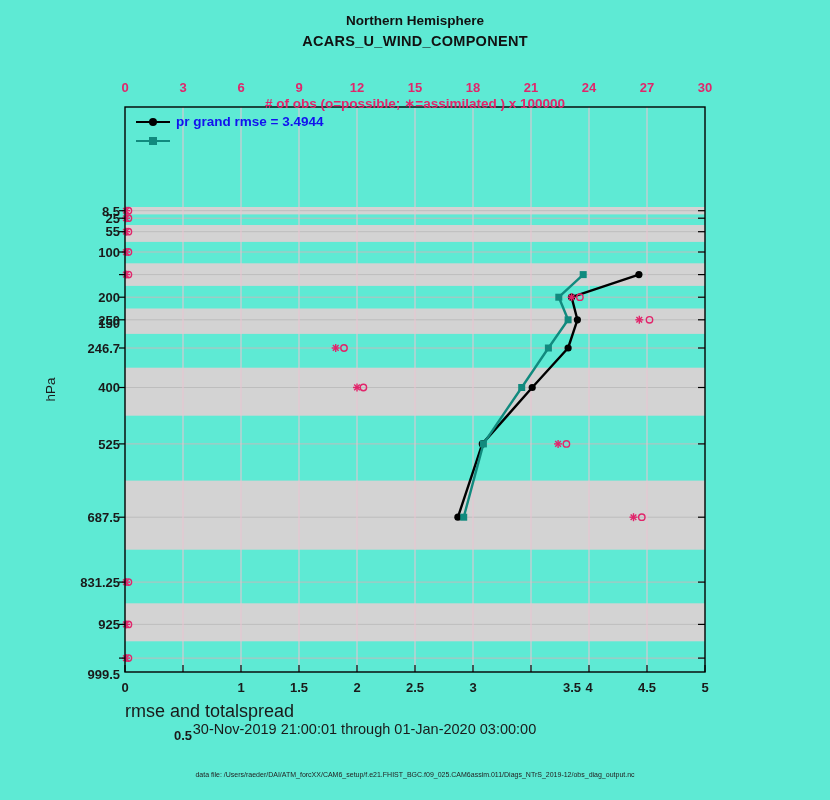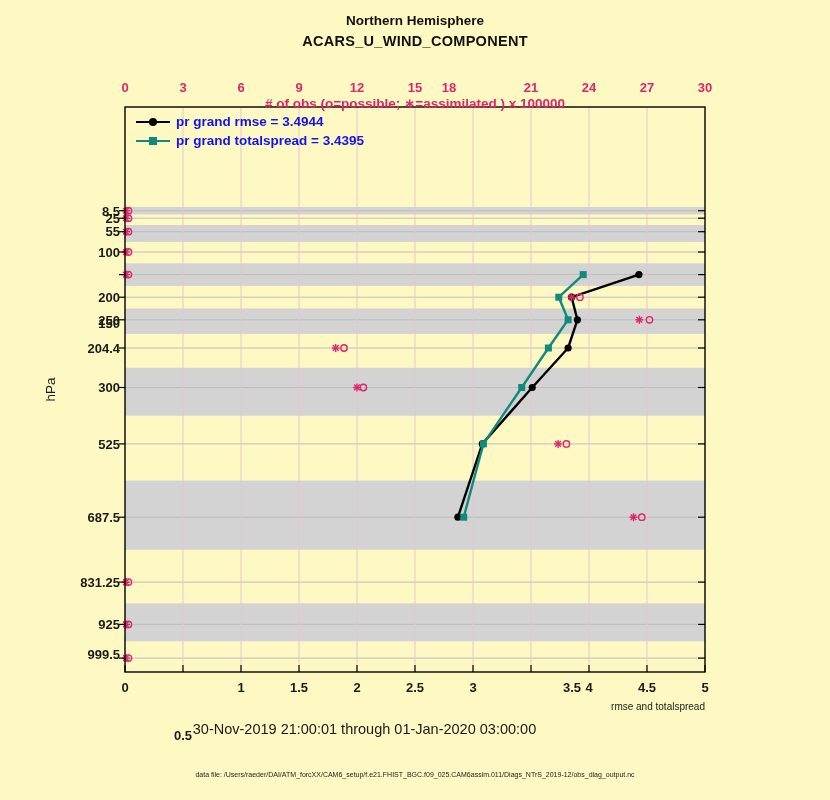--- a/index.html
+++ b/index.html
@@ -1,31 +1,31 @@
 <!DOCTYPE html>
 <html><head>
 <meta charset="utf-8">
 <style>
   html,body{margin:0;padding:0;background:#ffffff;}
-  .figure{position:relative;width:830px;height:800px;background:#fef9c3;overflow:hidden;
+  .figure{position:relative;width:830px;height:800px;background:#5eead4;overflow:hidden;
           font-family:"Liberation Sans","DejaVu Sans",sans-serif;color:#1a1a1a;}
   .abs{position:absolute;}
   .title-line1{top:13px;left:125px;width:580px;text-align:center;font-size:13.5px;font-weight:bold;color:#111;}
   .title-line2{top:33px;left:125px;width:580px;text-align:center;font-size:14.5px;font-weight:bold;color:#111;letter-spacing:.3px;}
   .obs-label{top:59px;left:125px;width:580px;text-align:center;font-size:13.5px;font-weight:600;}
   .tick-label{position:absolute;font-size:13px;font-weight:600;white-space:nowrap;}
   .top-tick{transform:translateX(-50%);top:0;}
   .x-tick{transform:translateX(-50%);top:0;color:#1a1a1a;}
   .y-tick{right:0;transform:translateY(-50%);color:#1a1a1a;}
   #top-ticks{top:80px;left:0;width:830px;height:18px;}
   #x-ticks{top:680px;left:0;width:830px;height:18px;}
   #y-ticks{top:0;left:0;width:120px;height:800px;}
   .hpa-label{top:382px;left:30px;width:40px;text-align:center;font-size:13.5px;
              transform:rotate(-90deg);transform-origin:center;color:#1a1a1a;}
-  .xaxis-label{top:701px;left:125px;width:580px;text-align:right;font-size:10px;color:#1a1a1a;}
+  .xaxis-label{top:701px;left:125px;width:580px;text-align:left;font-size:18px;color:#1a1a1a;}
   .subtitle{top:721px;left:0;width:729px;text-align:center;font-size:14.5px;color:#1a1a1a;}
   .footer{top:771px;left:0;width:830px;text-align:center;font-size:7px;color:#222;}
   .legend{top:114px;left:136px;display:flex;flex-direction:column;gap:4px;}
   .legend-row{display:flex;align-items:flex-end;height:15px;}
   .legend-sample{position:relative;width:34px;height:15px;margin-right:6px;}
   .legend-line{position:absolute;left:0;top:7px;width:34px;height:2.4px;}
   .legend-marker{position:absolute;left:13px;top:3.5px;width:8px;height:8px;}
   .legend-marker.circle{border-radius:50%;}
   .legend-text{font-size:13.5px;font-weight:600;white-space:nowrap;}
   svg{position:absolute;top:0;left:0;}
@@ -214,41 +214,41 @@
   <div class="abs title-line2">ACARS_U_WIND_COMPONENT</div>
   <div class="abs obs-label" id="obs-label" style="color: rgb(225, 37, 107); margin-top: 36px;"># of obs (o=possible; ∗=assimilated ) x 100000</div>
 
   <div class="abs" id="top-ticks">
       <span class="tick-label top-tick" style="left: 125px; color: rgb(225, 37, 107);">0</span>
       <span class="tick-label top-tick" style="left: 183px; color: rgb(225, 37, 107);">3</span>
       <span class="tick-label top-tick" style="left: 241px; color: rgb(225, 37, 107);">6</span>
       <span class="tick-label top-tick" style="left: 299px; color: rgb(225, 37, 107);">9</span>
       <span class="tick-label top-tick" style="left: 357px; color: rgb(225, 37, 107);">12</span>
       <span class="tick-label top-tick" style="left: 415px; color: rgb(225, 37, 107);">15</span>
-      <span class="tick-label top-tick" style="left: 449px; color: rgb(225, 37, 107);">18</span>
+      <span class="tick-label top-tick" style="left: 473px; color: rgb(225, 37, 107);">18</span>
       <span class="tick-label top-tick" style="left: 531px; color: rgb(225, 37, 107);">21</span>
       <span class="tick-label top-tick" style="left: 589px; color: rgb(225, 37, 107);">24</span>
       <span class="tick-label top-tick" style="left: 647px; color: rgb(225, 37, 107);">27</span>
       <span class="tick-label top-tick" style="left: 705px; color: rgb(225, 37, 107);">30</span>
     </div>
   <div class="abs" id="y-ticks">
       <span class="tick-label y-tick" style="top: 210.737px;">8.5</span>
       <span class="tick-label y-tick" style="top: 218.185px;">25</span>
       <span class="tick-label y-tick" style="top: 231px;">55</span>
       <span class="tick-label y-tick" style="top: 252.04px; margin-left: 24px;">100</span>
       <span class="tick-label y-tick" style="top: 274.61px; margin-top: 48px;">150</span>
       <span class="tick-label y-tick" style="top: 297.18px;">200</span>
       <span class="tick-label y-tick" style="top: 319.75px;">250</span>
-      <span class="tick-label y-tick" style="top: 347.962px;">204.4</span>
-      <span class="tick-label y-tick" style="top: 387.46px;">300</span>
+      <span class="tick-label y-tick" style="top: 347.962px;">246.7</span>
+      <span class="tick-label y-tick" style="top: 387.46px;">400</span>
       <span class="tick-label y-tick" style="top: 443.885px;">525</span>
       <span class="tick-label y-tick" style="top: 517.237px;">687.5</span>
       <span class="tick-label y-tick" style="top: 582.126px;">831.25</span>
       <span class="tick-label y-tick" style="top: 624.445px;">925</span>
-      <span class="tick-label y-tick" style="top: 654px;">999.5</span>
+      <span class="tick-label y-tick" style="top: 674px;">999.5</span>
     </div>
   <div class="abs" id="x-ticks">
       <span class="tick-label x-tick" style="left: 125px;">0</span>
       <span class="tick-label x-tick" style="left: 183px; margin-top: 48px;">0.5</span>
       <span class="tick-label x-tick" style="left: 241px;">1</span>
       <span class="tick-label x-tick" style="left: 299px;">1.5</span>
       <span class="tick-label x-tick" style="left: 357px;">2</span>
       <span class="tick-label x-tick" style="left: 415px;">2.5</span>
       <span class="tick-label x-tick" style="left: 473px;">3</span>
       <span class="tick-label x-tick" style="left: 531px; margin-left: 41px;">3.5</span>
@@ -263,21 +263,20 @@
         <span class="legend-line" id="leg-line-0" style="background: rgb(0, 0, 0);"></span>
         <span class="legend-marker circle" id="leg-mark-0" style="background: rgb(0, 0, 0);"></span>
       </span>
       <span class="legend-text" id="leg-text-0" style="color: rgb(18, 18, 238);">pr grand rmse = 3.4944</span>
     </div>
     <div class="legend-row">
       <span class="legend-sample">
         <span class="legend-line" id="leg-line-1" style="background: rgb(17, 138, 126);"></span>
         <span class="legend-marker square" id="leg-mark-1" style="background: rgb(17, 138, 126);"></span>
       </span>
-      <span class="legend-text" id="leg-text-1" style="color: rgb(18, 18, 238);">pr grand totalspread = 3.4395</span>
     </div>
   </div>
 
   <div class="abs hpa-label">hPa</div>
   <div class="abs xaxis-label">rmse and totalspread</div>
   <div class="abs subtitle">30-Nov-2019 21:00:01 through 01-Jan-2020 03:00:00</div>
   <div class="abs footer">data file: /Users/raeder/DAI/ATM_forcXX/CAM6_setup/f.e21.FHIST_BGC.f09_025.CAM6assim.011/Diags_NTrS_2019-12/obs_diag_output.nc</div>
 </div>
 
 </body></html>

